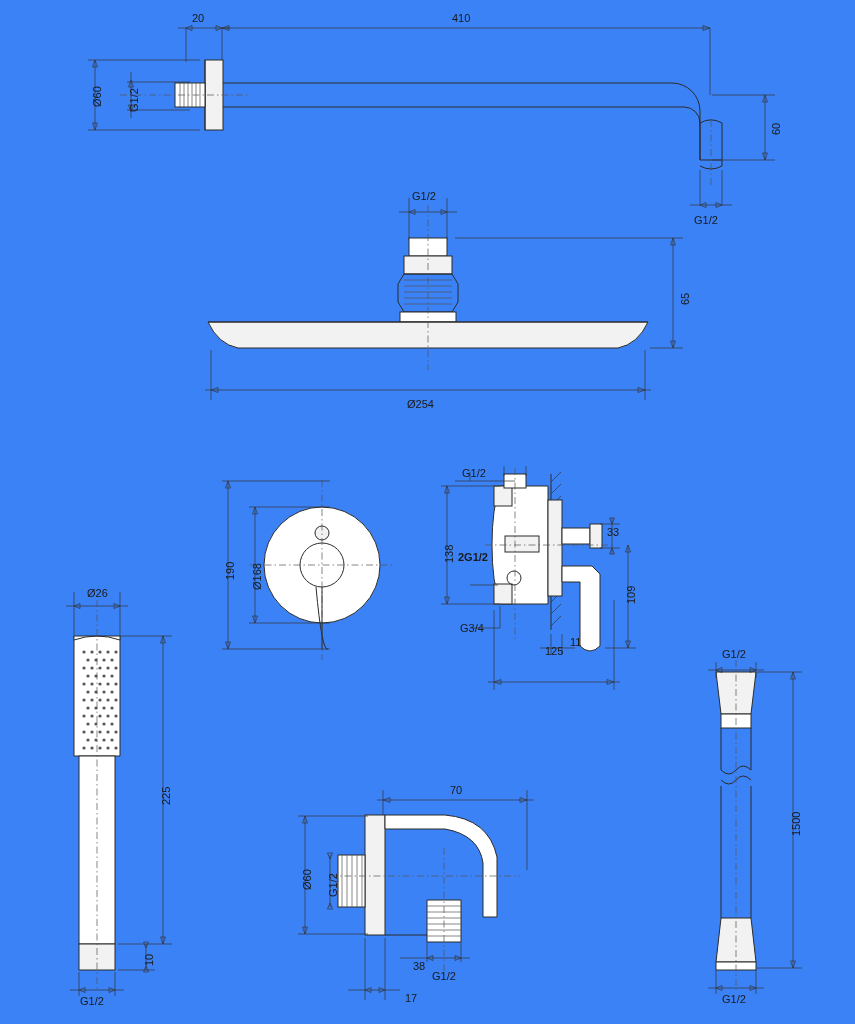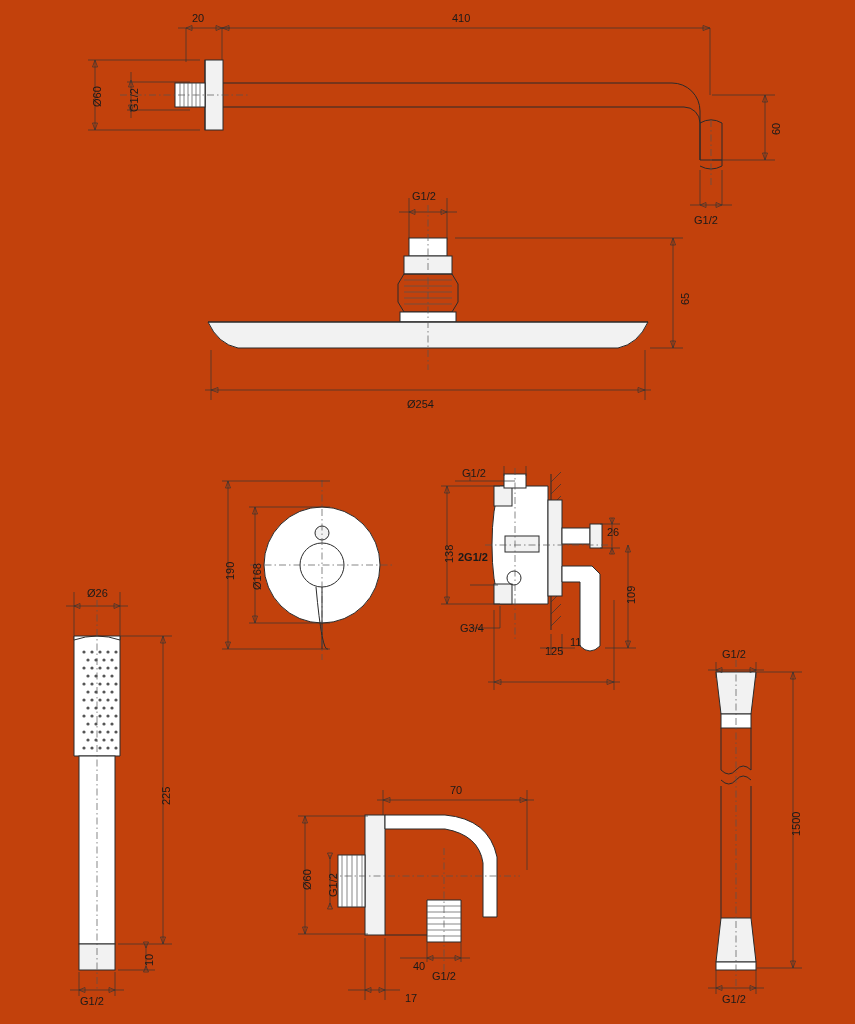--- a/index.html
+++ b/index.html
@@ -8,21 +8,21 @@
     background: #ffffff;
   }
   body {
     font-family: "Liberation Sans", sans-serif;
     color: #1a1a1a;
   }
   #sheet {
     position: relative;
     width: 855px;
     height: 1024px;
-    background: #c2410c;
+    background: #3b82f6;
     overflow: hidden;
   }
   svg.drawing {
     position: absolute;
     left: 0;
     top: 0;
     width: 855px;
     height: 1024px;
   }
   .ln {
@@ -478,34 +478,34 @@
   <div class="txt rot" style="left:680px; top:305px;">65</div>
   <div class="txt" style="left:407px; top:399px;">Ø254</div>
 
   <div class="txt rot" style="left:225px; top:580px;">190</div>
   <div class="txt rot" style="left:252px; top:590px;">Ø168</div>
 
   <div class="txt" style="left:462px; top:468px;">G1/2</div>
   <div class="txt rot" style="left:444px; top:563px;">138</div>
   <div class="txt" style="left:458px; top:552px;font-weight:bold;">2G1/2</div>
   <div class="txt" style="left:460px; top:623px;text-align:center;">G3/4</div>
-  <div class="txt" style="left:607px; top:527px;">26</div>
+  <div class="txt" style="left:607px; top:527px;">33</div>
   <div class="txt rot" style="left:626px; top:604px;">109</div>
   <div class="txt" style="left:570px; top:637px;text-align:center;">11</div>
   <div class="txt" style="left:545px; top:646px;">125</div>
 
   <div class="txt" style="left:87px; top:588px;">Ø26</div>
   <div class="txt rot" style="left:161px; top:805px;">225</div>
   <div class="txt rot" style="left:144px; top:966px;">10</div>
   <div class="txt" style="left:80px; top:996px;">G1/2</div>
 
   <div class="txt" style="left:450px; top:785px;">70</div>
   <div class="txt rot" style="left:302px; top:890px;">Ø60</div>
   <div class="txt rot" style="left:328px; top:897px;">G1/2</div>
-  <div class="txt" style="left:413px; top:961px;">40</div>
+  <div class="txt" style="left:413px; top:961px;">38</div>
   <div class="txt" style="left:432px; top:971px;">G1/2</div>
   <div class="txt" style="left:364px; top:993px;margin-left:41px;">17</div>
 
   <div class="txt" style="left:722px; top:649px;">G1/2</div>
   <div class="txt rot" style="left:791px; top:836px;">1500</div>
   <div class="txt" style="left:722px; top:994px;">G1/2</div>
 
 </div>
 
 </body></html>

